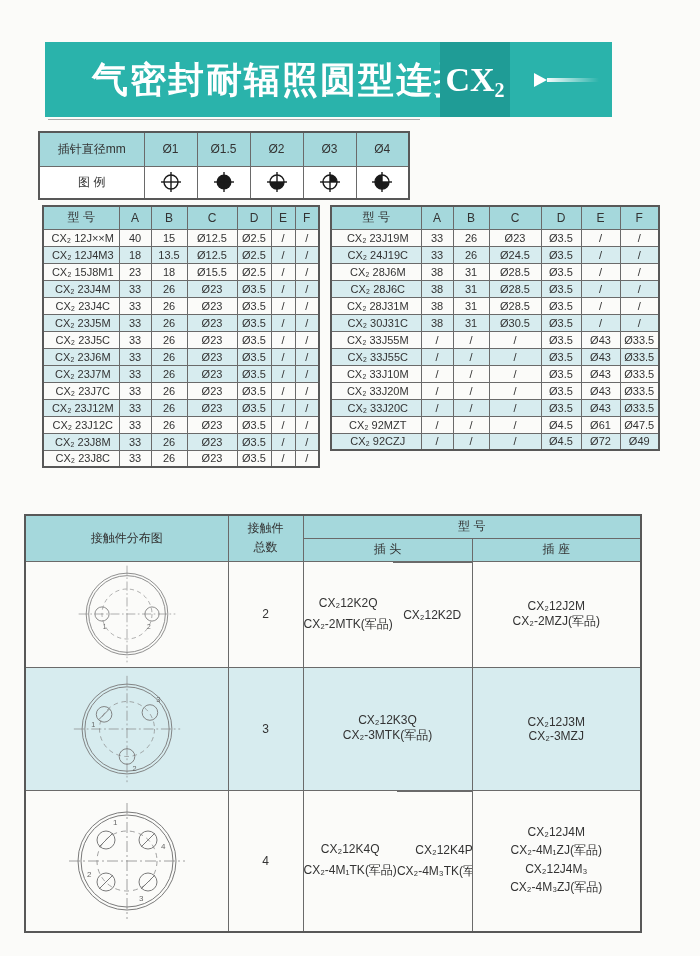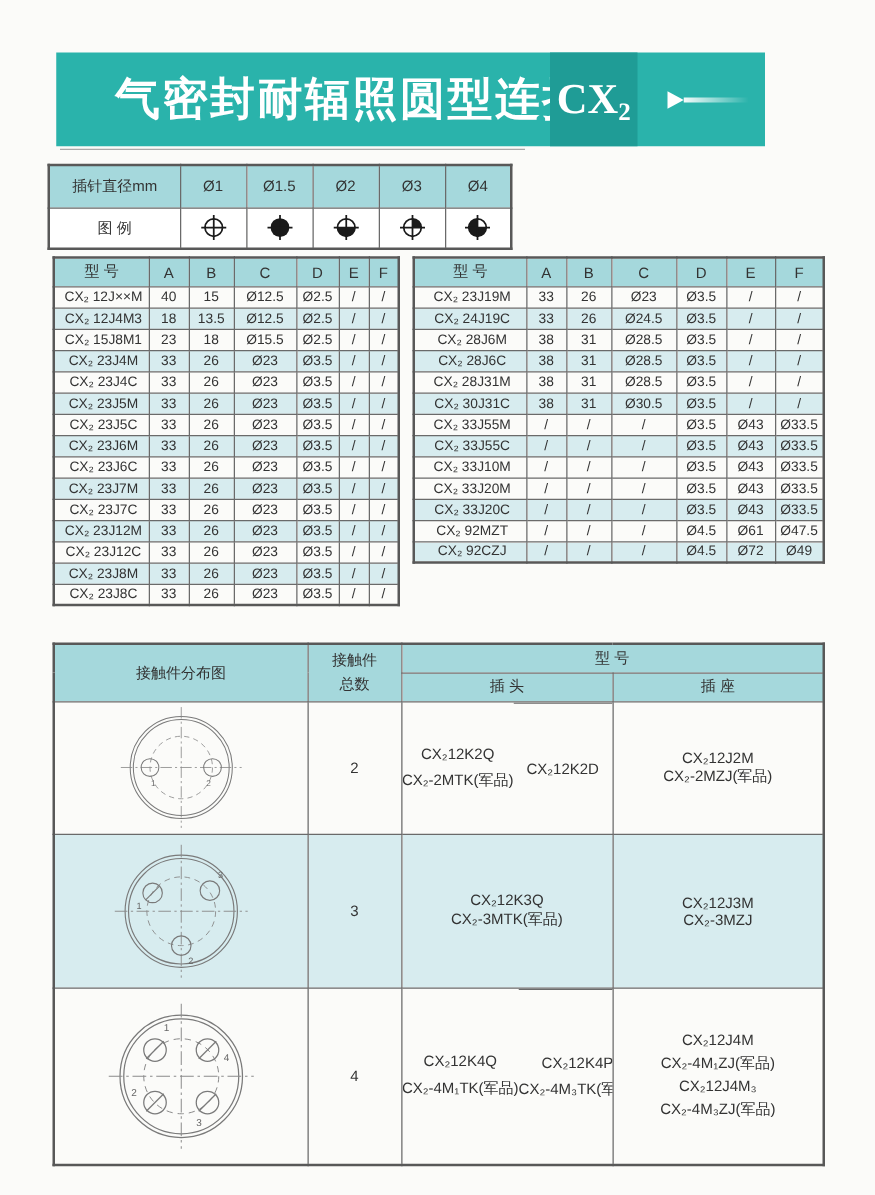--- a/index.html
+++ b/index.html
@@ -45,21 +45,21 @@
   .legend svg{display:block; margin:0 auto;}
   
   .spec{position:absolute; top:205px;}
   .spec-left{left:42px; width:276px;}
   .spec-right{left:330px; width:328px;}
   .spec th{background:var(--head-bg); font-weight:normal; font-size:12px; height:23px;}
   .spec td{font-size:11px; text-align:center; height:17px; padding:0 1px; white-space:nowrap;}
   .spec td.model{text-align:center; padding-left:4px;}
   .spec tr.alt td{background:var(--alt-bg);}
   
-  .contact{position:absolute; left:42px; top:514px; width:616px;}
+  .contact{position:absolute; left:24px; top:514px; width:616px;}
   .contact th{background:var(--head-bg); font-weight:normal; font-size:12px; height:23px;}
   .contact td{font-size:12px; text-align:center; vertical-align:middle;}
   .contact tr.alt td{background:var(--alt-bg);}
   .count-head div{line-height:1.6;}
   td.split{padding:0;}
   .split-wrap{display:flex; flex-direction:row; height:100%;}
   .sub-cell{display:flex; flex-direction:column; align-items:center; justify-content:center;}
   .sub-cell + .sub-cell{border-top:1px solid var(--border);}
   .cell-line{margin:0 0; white-space:nowrap;}
   .lines-tight .cell-line{margin:3px 0;}
@@ -236,29 +236,20 @@
       </tr>
       <tr class="alt">
         <td class="model">CX₂ 23J6M</td>
         <td>33</td>
         <td>26</td>
         <td>Ø23</td>
         <td>Ø3.5</td>
         <td>/</td>
         <td>/</td>
       </tr>
-      <tr>
-        <td class="model">CX₂ 23J6C</td>
-        <td>33</td>
-        <td>26</td>
-        <td>Ø23</td>
-        <td>Ø3.5</td>
-        <td>/</td>
-        <td>/</td>
-      </tr>
       <tr class="alt">
         <td class="model">CX₂ 23J7M</td>
         <td>33</td>
         <td>26</td>
         <td>Ø23</td>
         <td>Ø3.5</td>
         <td>/</td>
         <td>/</td>
       </tr>
       <tr>

